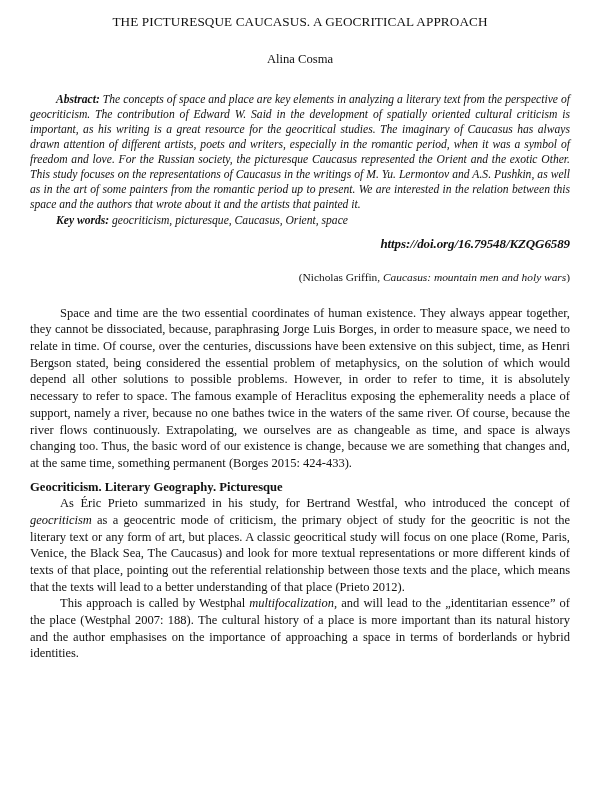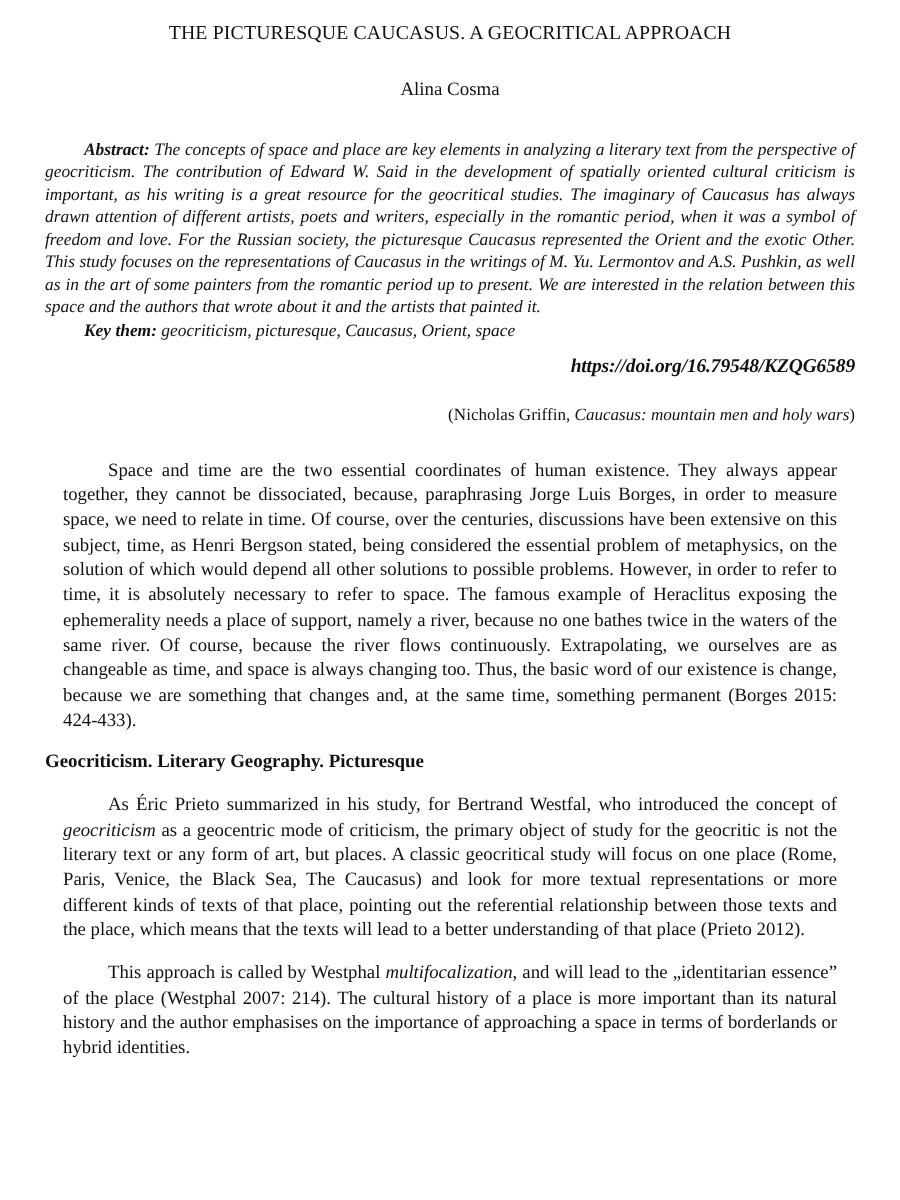--- a/index.html
+++ b/index.html
@@ -86,21 +86,21 @@
     text-align: right;
     font-size: 11.4px;
     font-style: normal;
     line-height: 1.33;
   }
   .epigraph-source .work {
     font-style: italic;
   }
 
   .body-par {
-    margin: 12px;
+    margin: 0;
     font-size: 12.5px;
     line-height: 1.335;
     text-align: justify;
     text-indent: 30px;
     hyphens: none;
   }
   .body-par.first {
     margin-top: 20px;
   }
   .body-par em {
@@ -130,31 +130,31 @@
 
   <h1 class="doc-title">THE PICTURESQUE CAUCASUS. A GEOCRITICAL APPROACH</h1>
 
   <div class="doc-author">Alina Cosma</div>
 
   <p class="abstract">
     <span class="lead">Abstract:</span><span> The concepts of space and place are key elements in analyzing a literary text from the perspective of geocriticism. The contribution of Edward W. Said in the development of spatially oriented cultural criticism is important, as his writing is a great resource for the geocritical studies. The imaginary of Caucasus has always drawn attention of different artists, poets and writers, especially in the romantic period, when it was a symbol of freedom and love. For the Russian society, the picturesque Caucasus represented the Orient and the exotic Other. This study focuses on the representations of Caucasus in the writings of M. Yu. Lermontov and A.S. Pushkin, as well as in the art of some painters from the romantic period up to present. We are interested in the relation between this space and the authors that wrote about it and the artists that painted it.</span>
   </p>
 
   <p class="keywords">
-    <span class="lead">Key them:</span><span> geocriticism, picturesque, Caucasus, Orient, space</span>
+    <span class="lead">Key words:</span><span> geocriticism, picturesque, Caucasus, Orient, space</span>
   </p>
 
   <div class="doi">https://doi.org/16.79548/KZQG6589</div>
 
   <div class="epigraph">
     <div class="epigraph-source"><span>(Nicholas Griffin, </span><span class="work">Caucasus: mountain men and holy wars</span><span>)</span></div>
   </div>
 
   <p class="body-par first">Space and time are the two essential coordinates of human existence. They always appear together, they cannot be dissociated, because, paraphrasing Jorge Luis Borges, in order to measure space, we need to relate in time. Of course, over the centuries, discussions have been extensive on this subject, time, as Henri Bergson stated, being considered the essential problem of metaphysics, on the solution of which would depend all other solutions to possible problems. However, in order to refer to time, it is absolutely necessary to refer to space. The famous example of Heraclitus exposing the ephemerality needs a place of support, namely a river, because no one bathes twice in the waters of the same river. Of course, because the river flows continuously. Extrapolating, we ourselves are as changeable as time, and space is always changing too. Thus, the basic word of our existence is change, because we are something that changes and, at the same time, something permanent (Borges 2015: 424-433).</p>
 
   <h2 class="section-head">Geocriticism. Literary Geography. Picturesque</h2>
 
   <p class="body-par"><span>As Éric Prieto summarized in his study, for Bertrand Westfal, who introduced the concept of </span><em>geocriticism</em><span> as a geocentric mode of criticism, the primary object of study for the geocritic is not the literary text or any form of art, but places. A classic geocritical study will focus on one place (Rome, Paris, Venice, the Black Sea, The Caucasus) and look for more textual representations or more different kinds of texts of that place, pointing out the referential relationship between those texts and the place, which means that the texts will lead to a better understanding of that place (Prieto 2012).</span></p>
 
-  <p class="body-par"><span>This approach is called by Westphal </span><em>multifocalization</em><span>, and will lead to the „identitarian essence” of the place (Westphal 2007: 214). The cultural history of a place is more important than its natural history and the author emphasises on the importance of approaching a space in terms of borderlands or hybrid identities.</span></p>
+  <p class="body-par"><span>This approach is called by Westphal </span><em>multifocalization</em><span>, and will lead to the „identitarian essence” of the place (Westphal 2007: 188). The cultural history of a place is more important than its natural history and the author emphasises on the importance of approaching a space in terms of borderlands or hybrid identities.</span></p>
 
 
 </div>
 
 </body></html>

